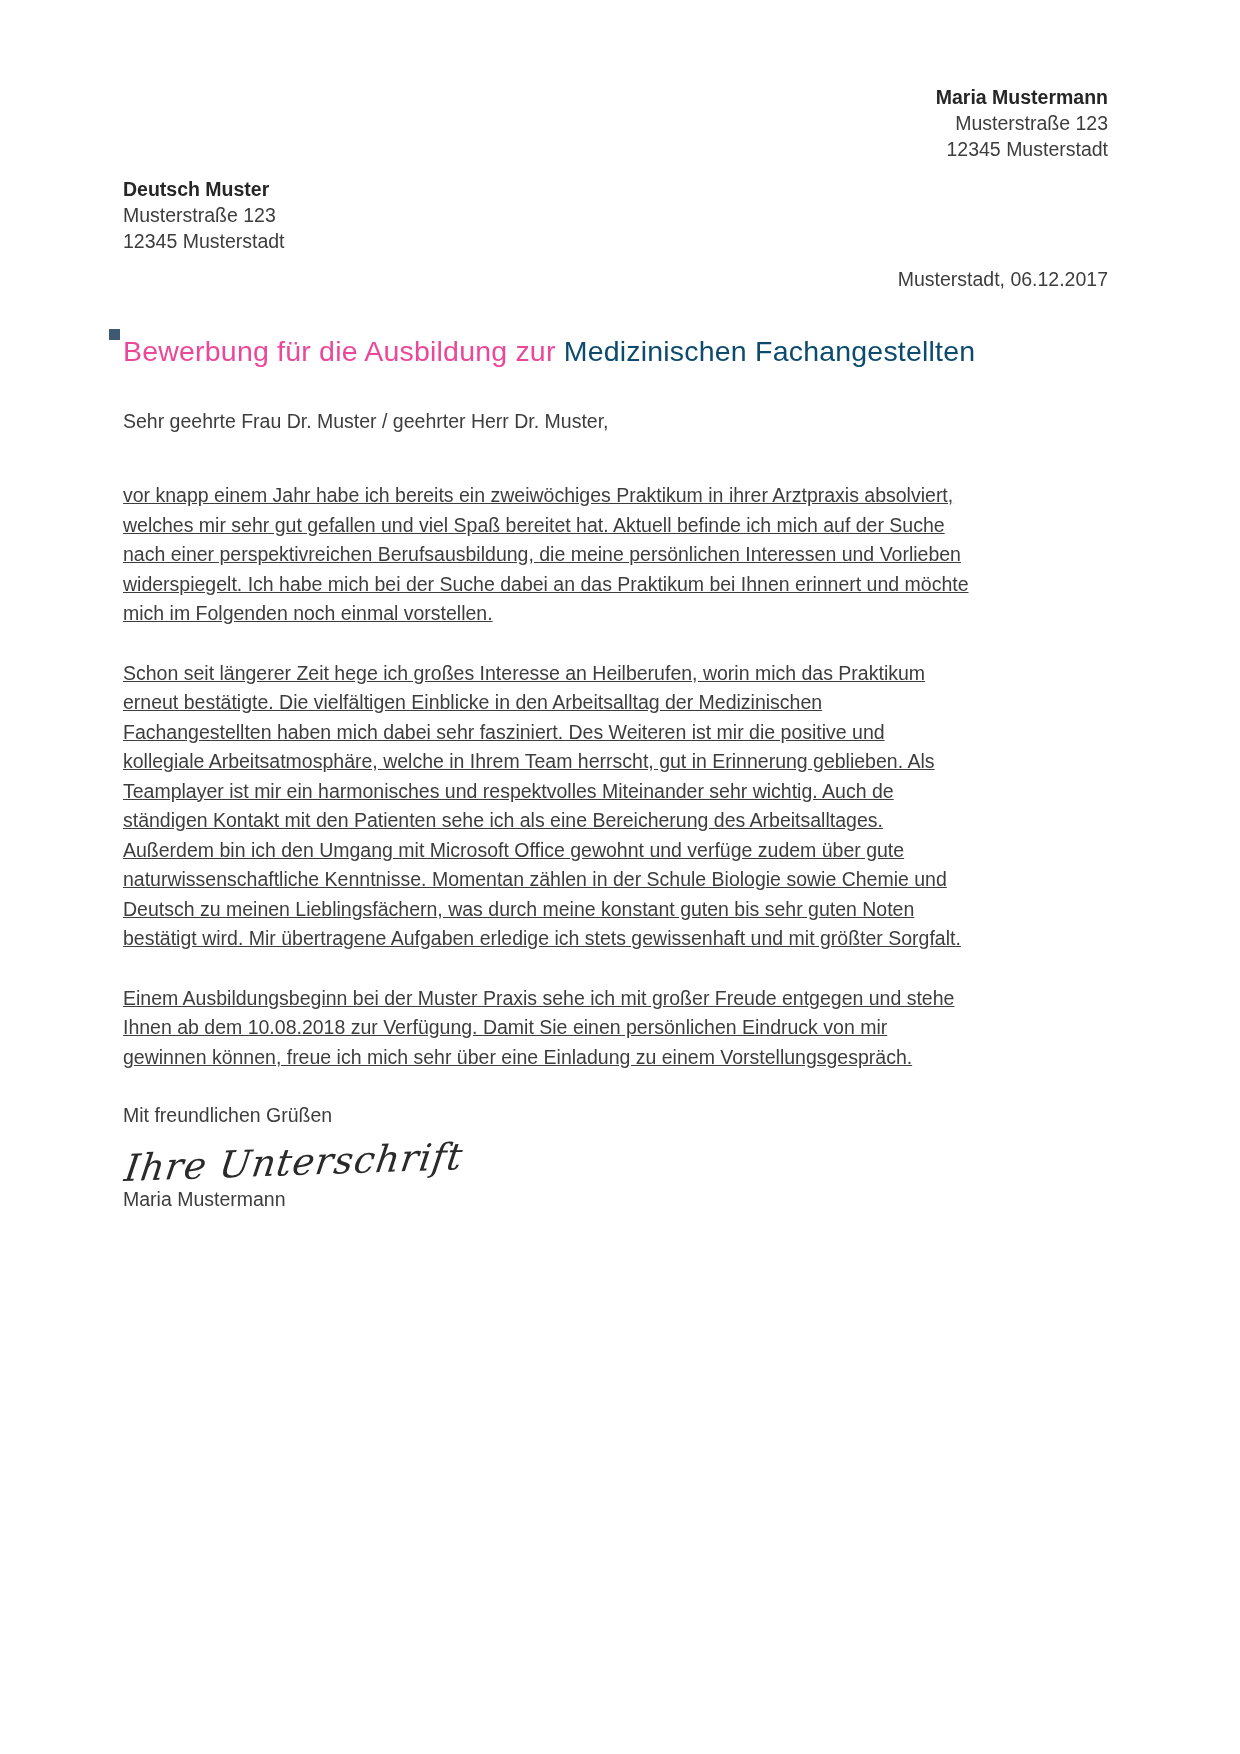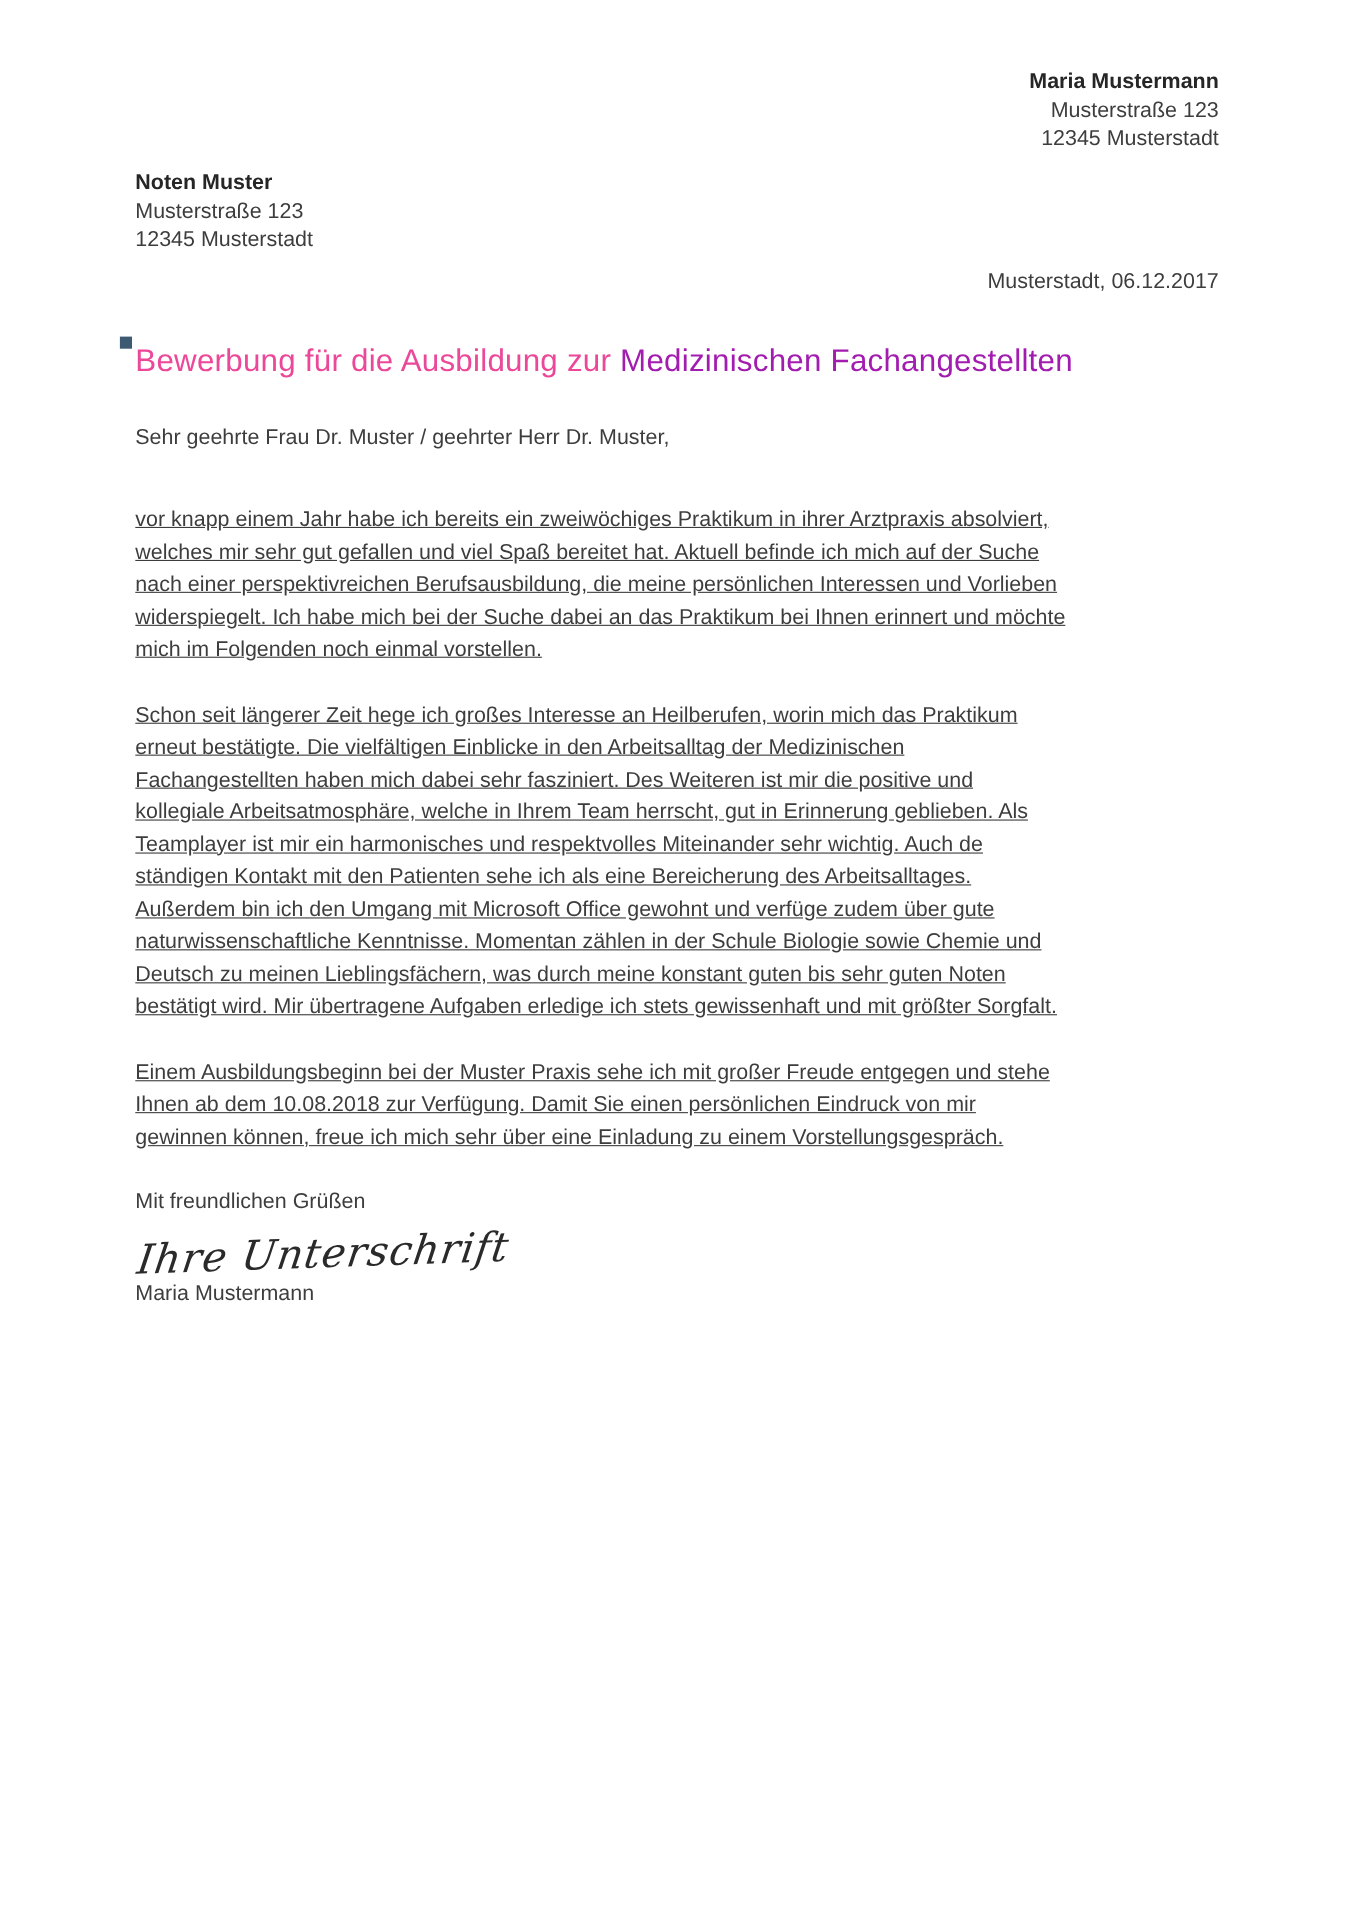--- a/index.html
+++ b/index.html
@@ -7,21 +7,21 @@
   body {
     font-family: "Liberation Sans", "DejaVu Sans", sans-serif;
     color: #3d3d3d;
   }
   .page {
     position: relative;
     width: 1240px;
     height: 1519px;
     margin: 0 auto;
     background: #ffffff;
-    padding: 61px 132px 60px 123px;
+    padding: 84px 132px 60px 123px;
   }
   .sender-block {
     text-align: right;
     font-size: 19.5px;
     line-height: 26px;
     margin-bottom: 14px;
   }
   .sender-block .name { font-weight: bold; color: #262626; }
   .recipient-block {
     text-align: left;
@@ -46,21 +46,21 @@
     width: 11px;
     height: 11px;
     background: #3e5a73;
   }
   .subject {
     font-size: 28.5px;
     font-weight: normal;
     letter-spacing: 0.2px;
   }
   .subject .part1 { color: #ec4899; }
-  .subject .part2 { color: #a21caf; }
+  .subject .part2 { color: #0c4a6e; }
   .salutation {
     font-size: 19.5px;
     margin-bottom: 48px;
   }
   .body-paragraph {
     font-size: 19.5px;
     line-height: 29.5px;
     margin-bottom: 30px;
     max-width: 848px;
     text-align: left;
@@ -91,21 +91,21 @@
 
 <div class="page">
 
   <div class="sender-block">
     <div class="name">Maria Mustermann</div>
     <div>Musterstraße 123</div>
     <div>12345 Musterstadt</div>
   </div>
 
   <div class="recipient-block">
-    <div class="company">Noten Muster</div>
+    <div class="company">Deutsch Muster</div>
     <div>Musterstraße 123</div>
     <div>12345 Musterstadt</div>
   </div>
 
   <div class="date-line">Musterstadt, 06.12.2017</div>
 
   <div class="subject-row">
     <span class="subject-bullet"></span>
     <span class="subject"><span class="part1">Bewerbung für die Ausbildung zur </span><span class="part2">Medizinischen Fachangestellten</span></span>
   </div>

